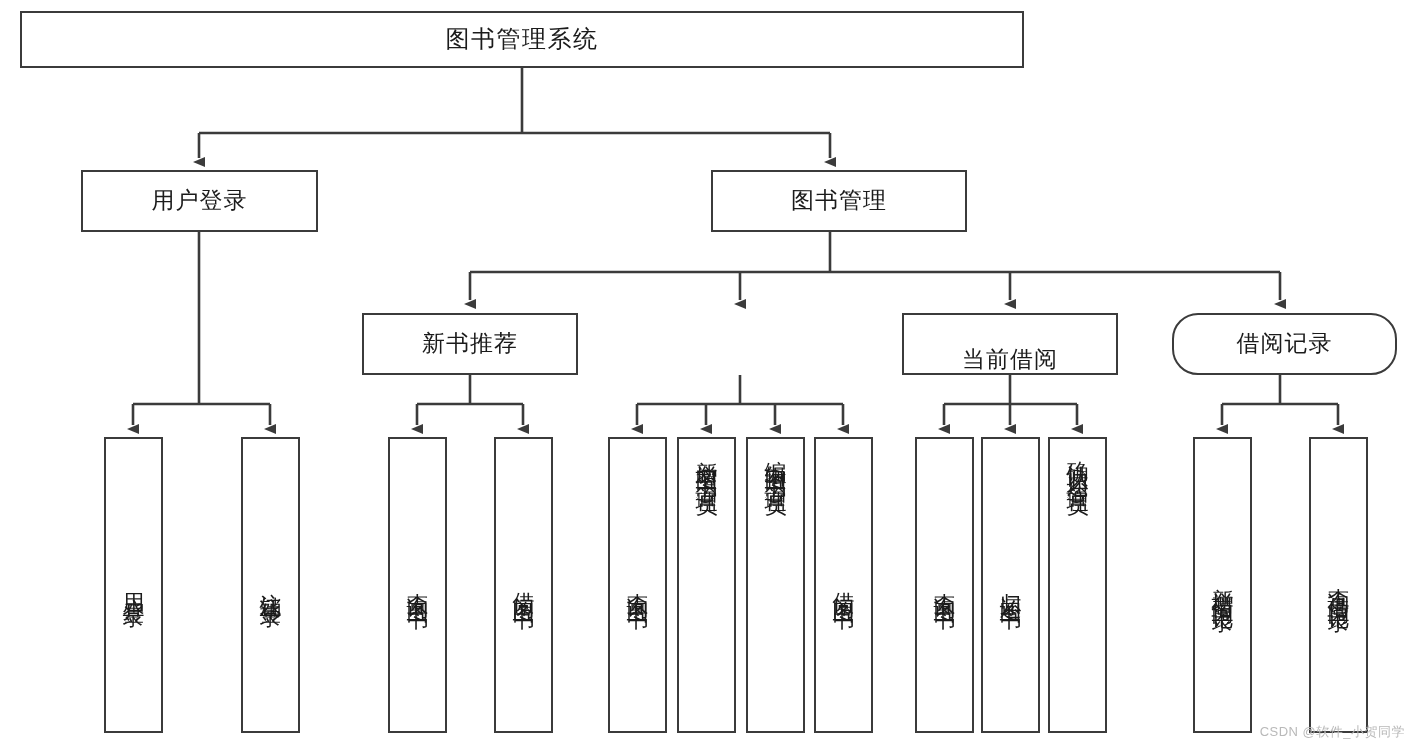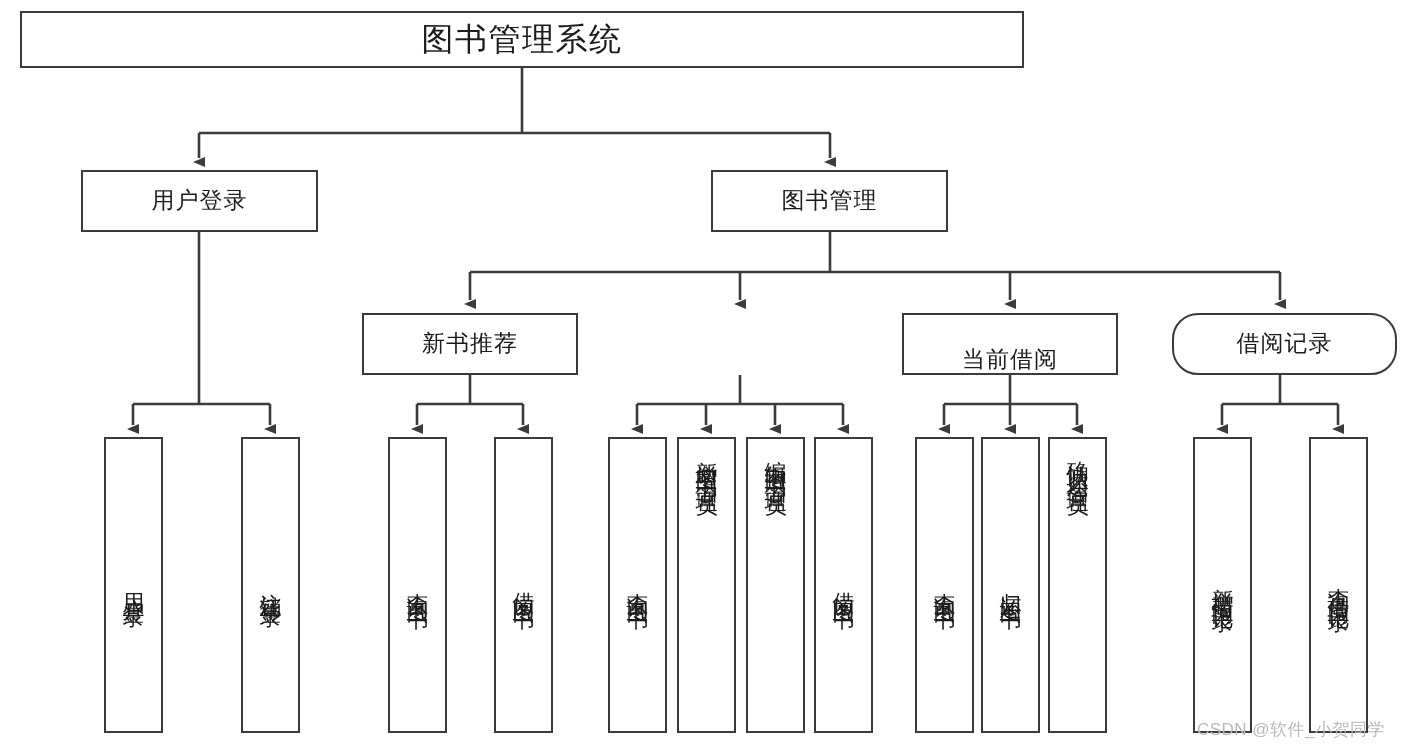--- a/index.html
+++ b/index.html
@@ -41,21 +41,21 @@
     text-align: center;
     line-height: 1.12;
     white-space: nowrap;
   }
   
   .node.h .lbl {
     font-size: 23px;
     letter-spacing: 1px;
   }
   .node.root .lbl {
-    font-size: 32px;
+    font-size: 24px;
     letter-spacing: 1.5px;
   }
   
   .node.v {
     align-items: center;
     justify-content: center;
     padding: 4px 0;
   }
   .node.v.topalign {
     align-items: flex-start;
@@ -63,23 +63,23 @@
   .node.v .lbl {
     writing-mode: vertical-rl;
     text-orientation: upright;
     font-size: 22px;
     line-height: 1.0;
     letter-spacing: 5px;
     white-space: nowrap;
   }
   .watermark {
     position: absolute;
-    right: 20px;
+    right: 0;
     bottom: 6px;
-    font-size: 17px;
+    font-size: 13px;
     color: #b9b9b9;
     letter-spacing: 0.5px;
     z-index: 3;
     white-space: nowrap;
   }
 </style>
 </head>
 <body>
 
 <div id="canvas">
@@ -135,21 +135,21 @@
   </svg>
 
   <div class="node root h" style="left:20px; top:11px; width:1004px; height:57px;">
     <span class="lbl">图书管理系统</span>
   </div>
 
   <div class="node h" style="left:81px; top:170px; width:237px; height:62px;">
     <span class="lbl">用户登录</span>
   </div>
 
-  <div class="node h" style="left:711px; top:170px; width:237px; height:62px;">
+  <div class="node h" style="left:711px; top:170px; width:256px; height:62px;">
     <span class="lbl">图书管理</span>
   </div>
 
   <div class="node h" style="left:362px; top:313px; width:216px; height:62px;">
     <span class="lbl">新书推荐</span>
   </div>
 
 
   <div class="node h" style="left:902px; top:313px; width:216px; height:62px;align-items:flex-end;">
     <span class="lbl">当前借阅</span>

